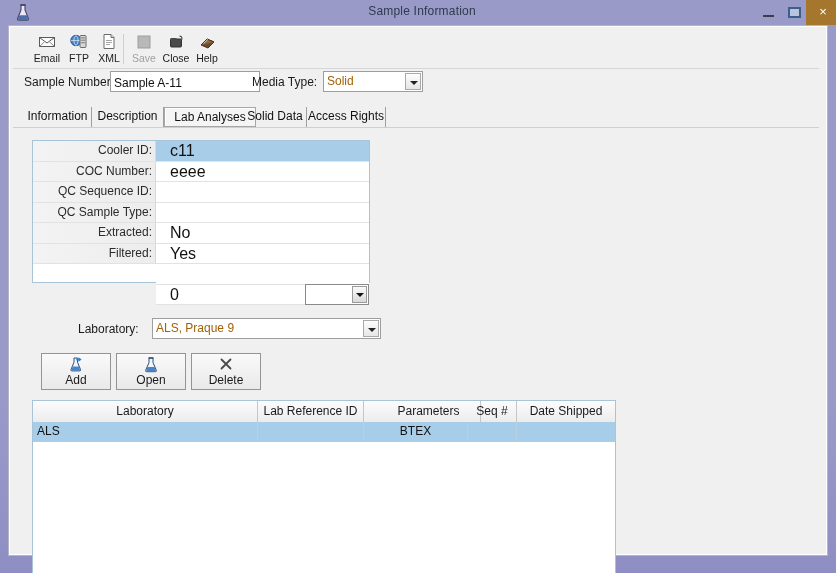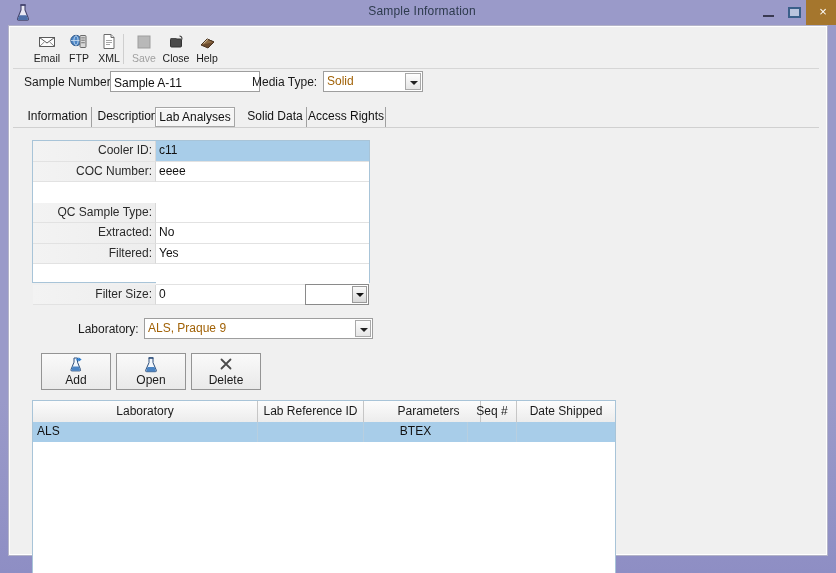--- a/index.html
+++ b/index.html
@@ -115,42 +115,42 @@
   .pname{
     position:absolute;left:0;top:0;width:123px;height:20.5px;
     background:linear-gradient(to right,#f3f3f3,#ededed);
     border-right:1px solid #d8d8d8;border-bottom:1px solid #e2e2e2;
     box-sizing:border-box;text-align:right;padding-right:3px;
     font-size:12px;color:#2b2b2b;line-height:19px;
   }
   .pval{
     position:absolute;left:123px;top:0;right:0;height:20.5px;
     background:#fff;border-bottom:1px solid #e2e2e2;box-sizing:border-box;
-    padding-left:3px;font-size:12px;color:#111;line-height:19px;
+    padding-left:14px;font-size:16px;color:#111;line-height:19px;
   }
   .prow.sel .pval{background:#a8cde9;}
   .pval .subcombo{
     position:absolute;right:0;top:-1px;width:64px;height:21px;
     background:#fff;border:1px solid #8a8a8a;box-sizing:border-box;
   }
   .pval .subcombo .sbtn{
     position:absolute;right:1px;top:1px;width:15px;height:17px;
     background:linear-gradient(to bottom,#fafafa,#d9d9d9);
     border:1px solid #9a9a9a;box-sizing:border-box;
   }
   .pval .subcombo .sbtn:after{
     content:"";position:absolute;left:3px;top:6px;
     border-left:4px solid transparent;border-right:4px solid transparent;
     border-top:4px solid #111;
   }
 
   
   #labrow{position:absolute;left:0;top:190px;width:400px;height:22px;}
   #lab-label{position:absolute;left:65px;top:4px;font-size:12px;}
-  #lab-combo{position:absolute;left:131px;top:0;width:229px;height:21px;}
+  #lab-combo{position:absolute;left:139px;top:0;width:229px;height:21px;}
 
   
   .abtn{
     position:absolute;height:37px;box-sizing:border-box;
     background:linear-gradient(to bottom,#fafafa,#e9e9e9);
     border:1px solid #949494;text-align:center;cursor:default;
   }
   .abtn .aglyph{display:block;height:17px;margin-top:2px;position:relative;}
   .abtn .alabel{display:block;font-size:12px;color:#1a1a1a;line-height:14px;}
 
@@ -284,53 +284,56 @@
       <span class="fieldlabel" style="left:239px">Media Type:</span>
       <div class="combo" style="left:310px;width:100px">
         <span class="cval">Solid</span>
         <span class="carrow"></span>
       </div>
     </div>
 
     <div id="tabs">
       <div class="tab" style="left:11px;width:68px">Information</div>
       <div class="tab" style="left:79px;width:72px">Description</div>
-      <div class="tab sel" style="left:142px;width:80px">Lab Analyses</div>
+      <div class="tab sel" style="left:151px;width:92px">Lab Analyses</div>
       <div class="tab" style="left:231px;width:63px">Solid Data</div>
       <div class="tab" style="left:294px;width:79px">Access Rights</div>
     </div>
 
     <div id="page">
 
       <div id="propgrid">
         <div class="prow sel" style="top:0">
           <div class="pname">Cooler ID:</div>
           <div class="pval">c11</div>
         </div>
         <div class="prow" style="top:20.5px">
           <div class="pname">COC Number:</div>
           <div class="pval">eeee</div>
         </div>
+        <div class="prow" style="top:41px">
+          <div class="pname">QC Sequence ID:</div>
+          <div class="pval"></div>
+        </div>
         <div class="prow" style="top:61.5px">
           <div class="pname">QC Sample Type:</div>
           <div class="pval"></div>
         </div>
         <div class="prow" style="top:82px">
           <div class="pname">Extracted:</div>
           <div class="pval">No</div>
         </div>
         <div class="prow" style="top:102.5px">
           <div class="pname">Filtered:</div>
           <div class="pval">Yes</div>
         </div>
         <div class="prow" style="top:123px">
           <div class="pval"></div>
         </div>
         <div class="prow" style="top:143.5px">
-          <div class="pname">Filter Size:</div>
           <div class="pval">0
             <span class="subcombo">
               <span class="sbtn"></span>
             </span>
           </div>
         </div>
       </div>
 
       <div id="labrow">
         <span id="lab-label">Laboratory:</span>

